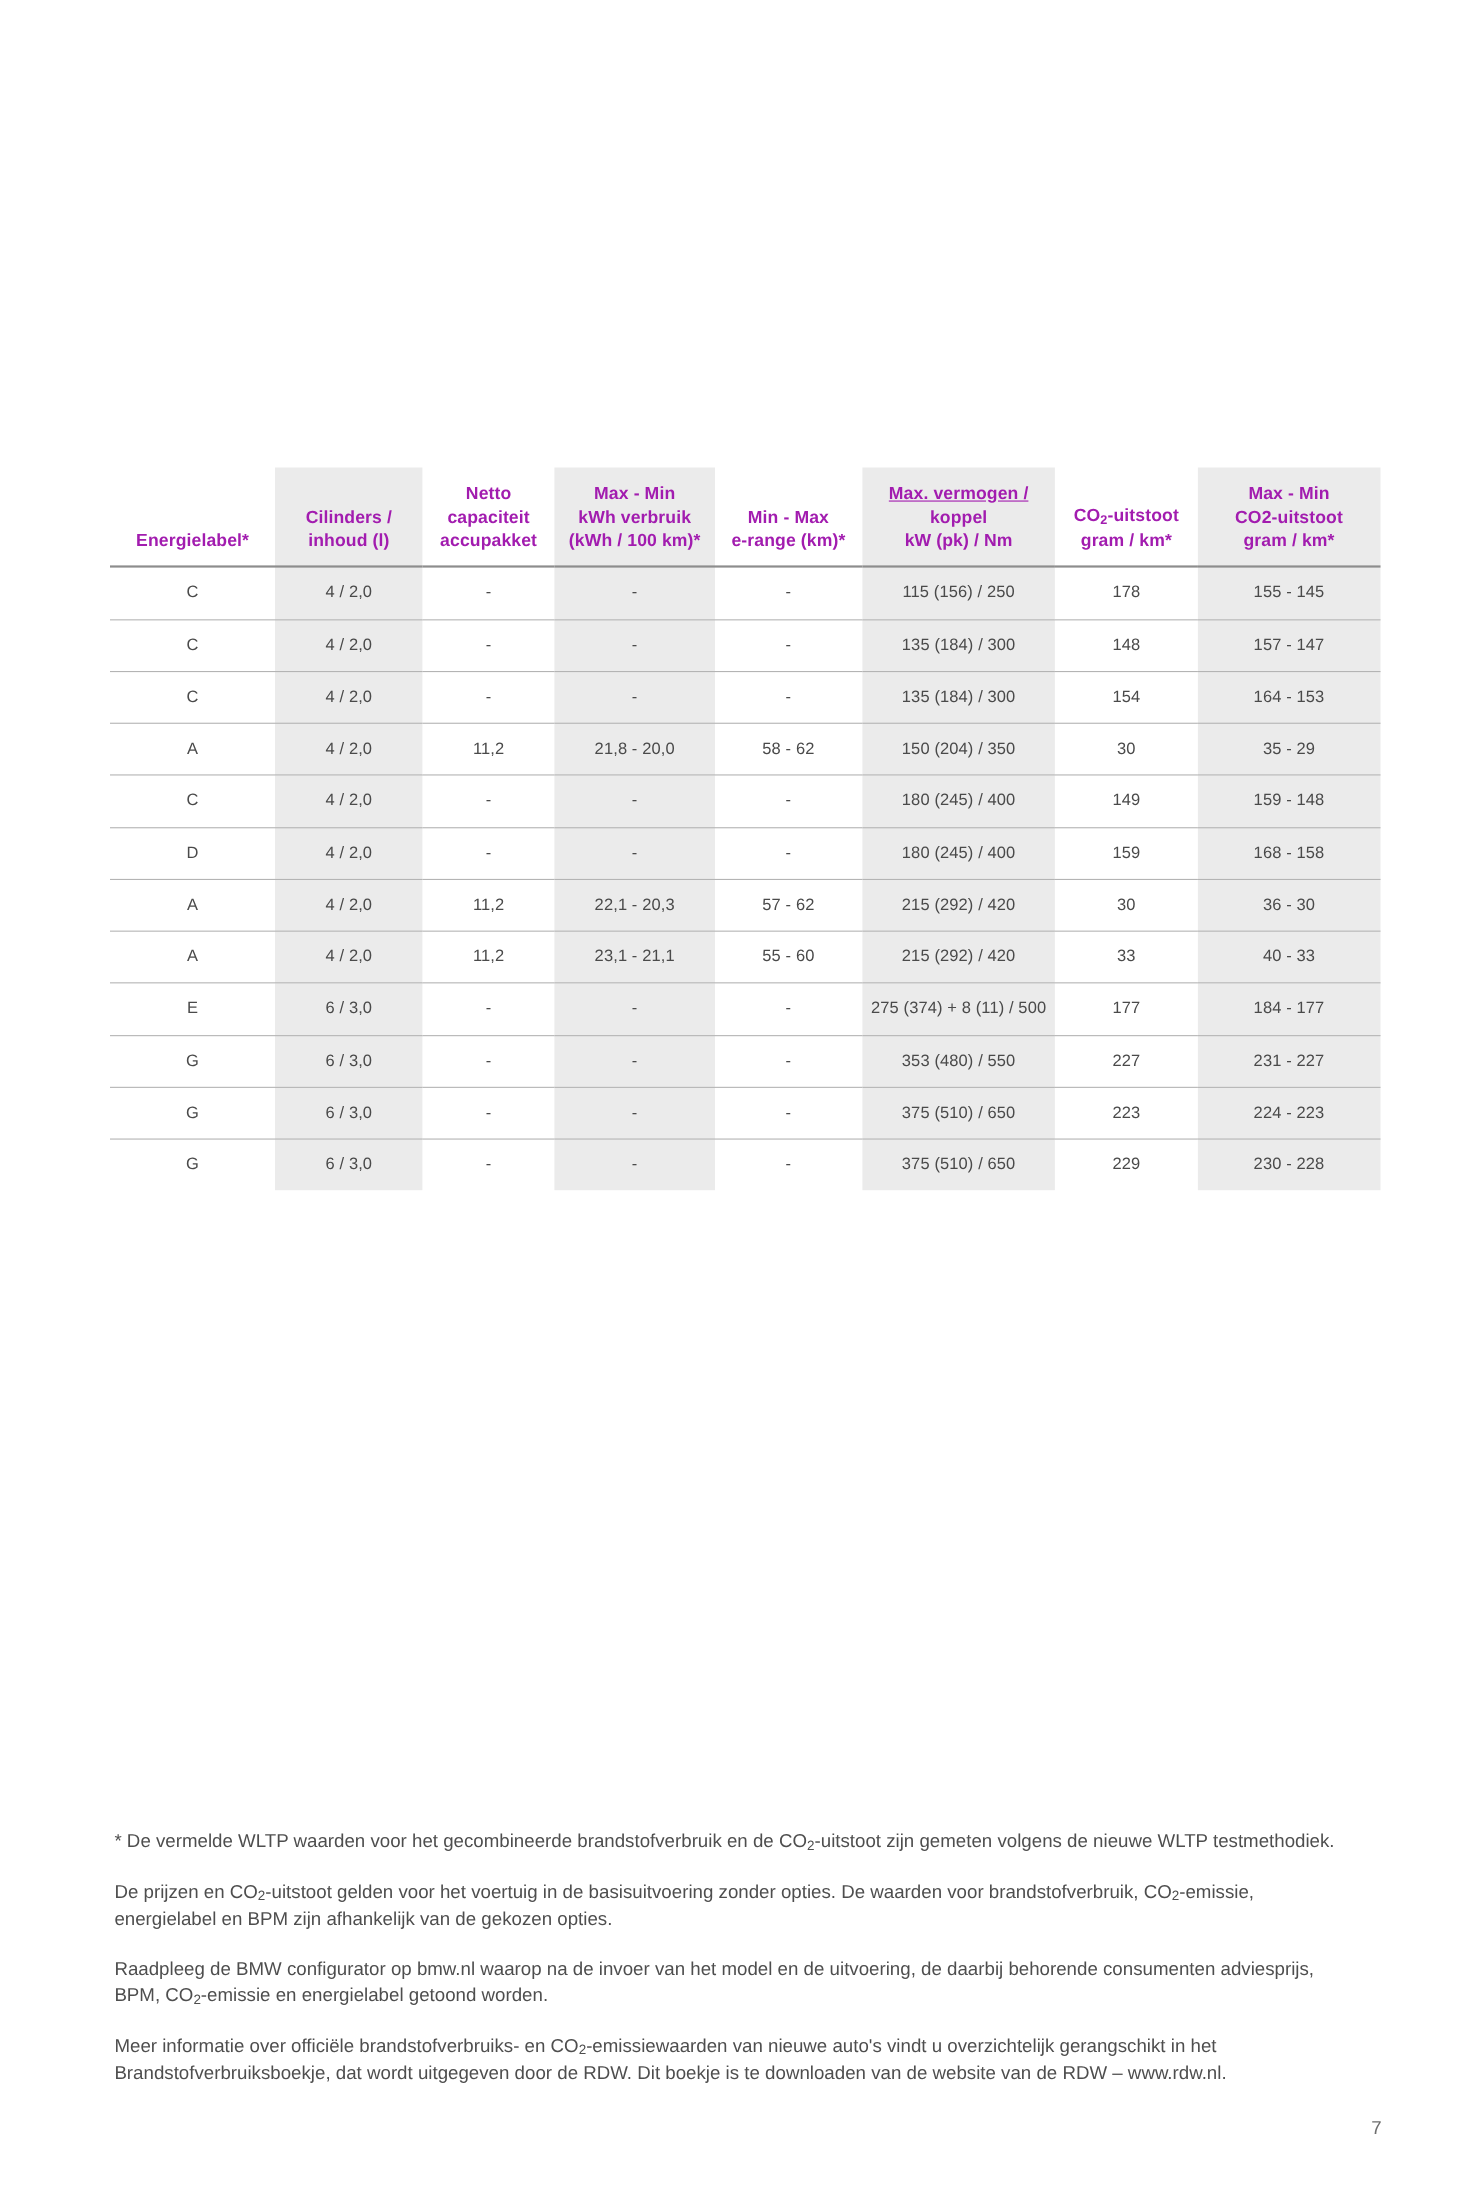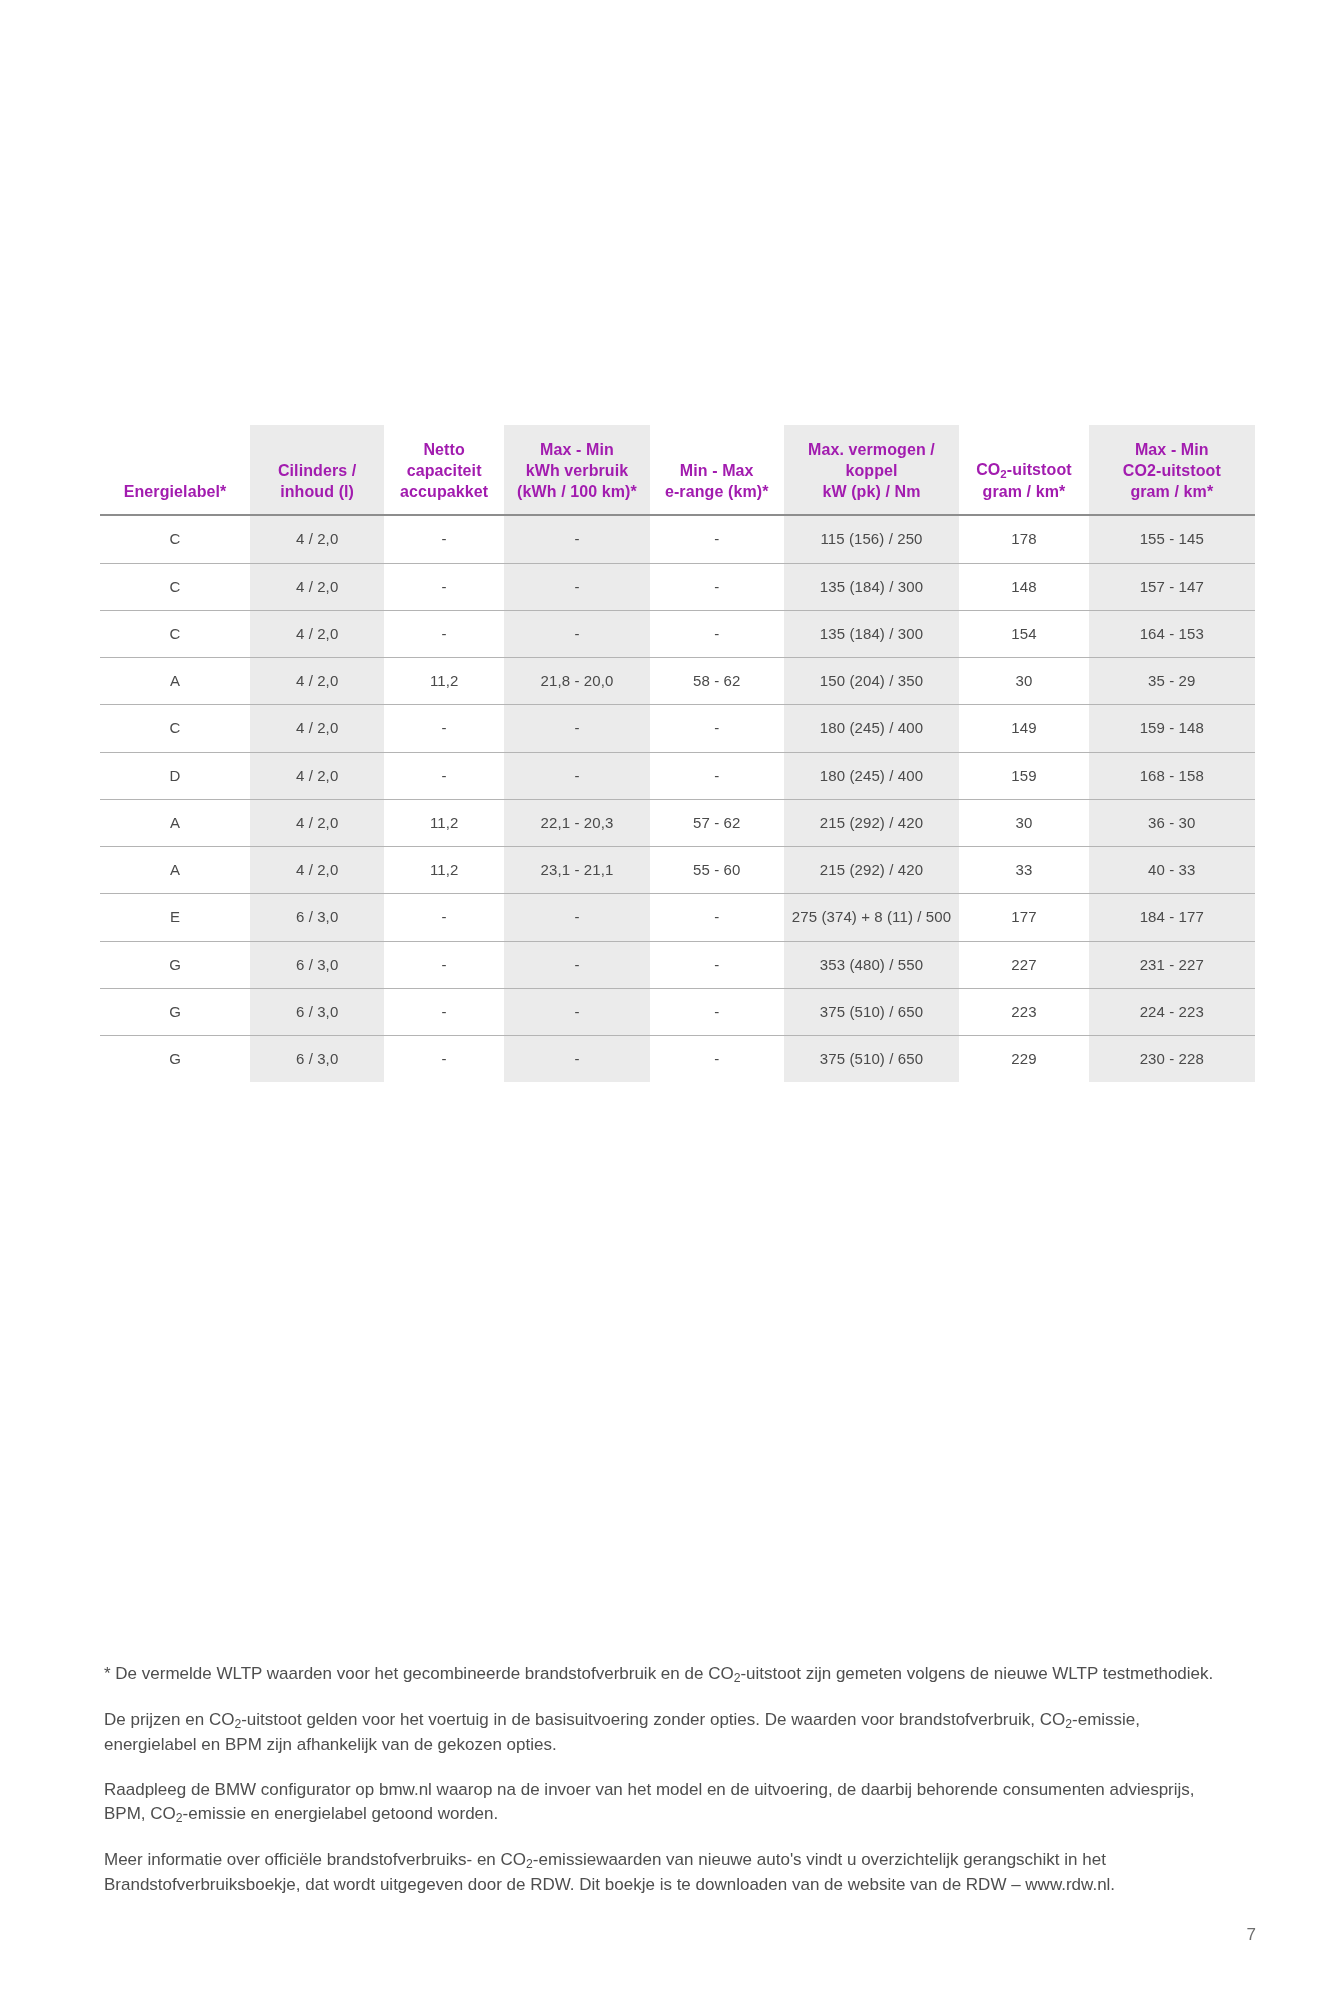--- a/index.html
+++ b/index.html
@@ -139,21 +139,21 @@
             <th class="shaded">
               <span style="display: block;">Max - Min</span>
               <span style="display: block;">kWh verbruik</span>
               <span style="display: block;">(kWh / 100 km)*</span>
             </th>
             <th>
               <span style="display: block;">Min - Max</span>
               <span style="display: block; text-align: center;">e-range (km)*</span>
             </th>
             <th class="shaded">
-              <span style="display: block;">Max. vermogen /</span>
+              <span style="display: block; text-decoration: underline;">Max. vermogen /</span>
               <span style="display: block;">koppel</span>
               <span style="display: block;">kW (pk) / Nm</span>
             </th>
             <th>
               <span style="display: block;">CO<span class="sub">2</span>-uitstoot</span>
               <span style="display: block;">gram / km*</span>
             </th>
             <th class="shaded">
               <span style="display: block;">Max - Min</span>
               <span style="display: block;">CO2-uitstoot</span>

